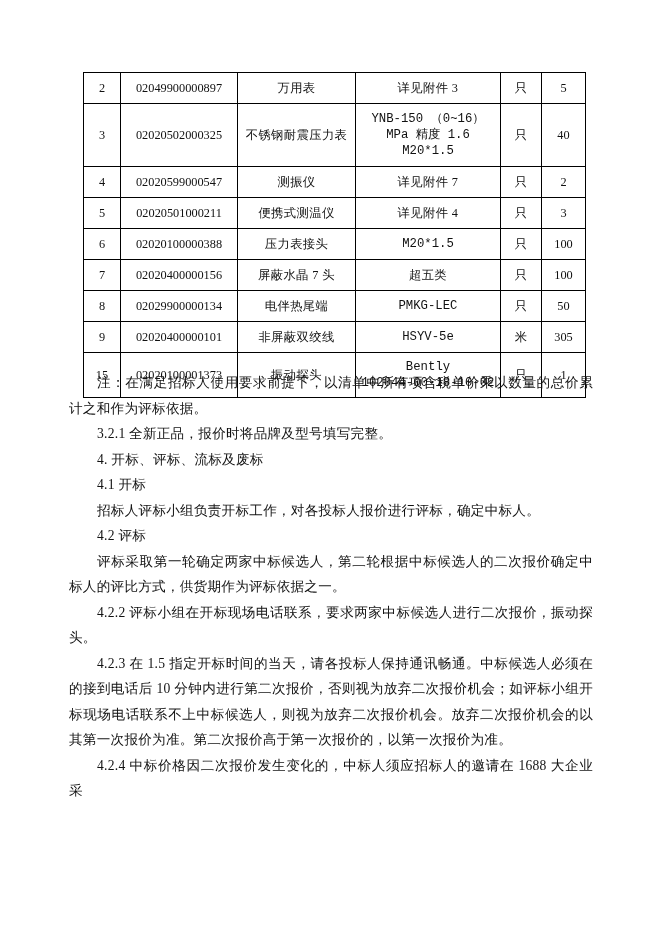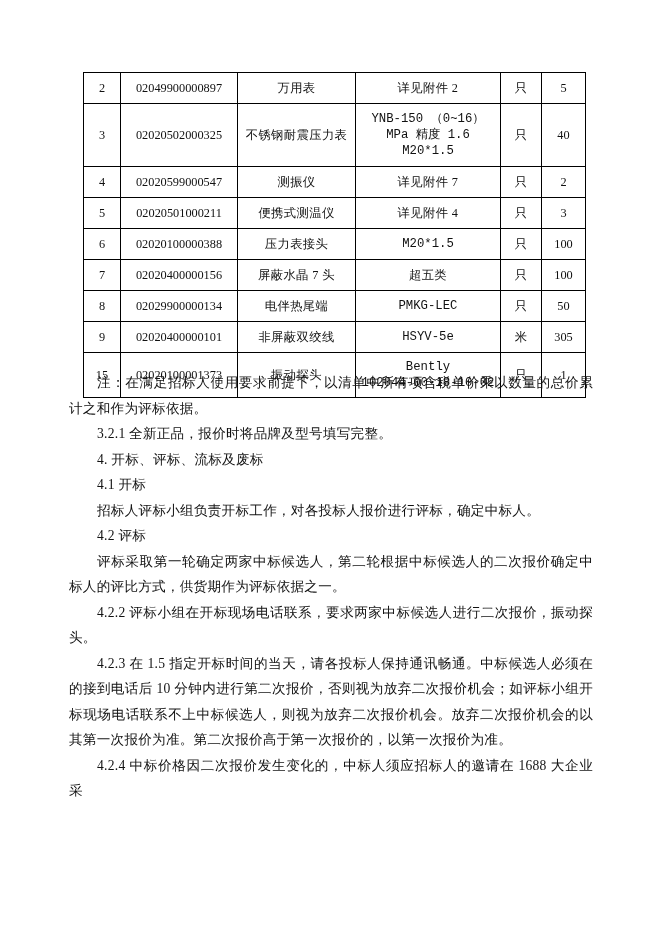--- a/index.html
+++ b/index.html
@@ -106,21 +106,21 @@
       <col class="col-spec">
         <col class="col-unit">
         <col class="col-qty">
     </colgroup>
     <tbody>
 
       <tr class="row-std">
         <td class="cell-num">2</td>
         <td class="cell-num">02049900000897</td>
         <td class="cell-cn">万用表</td>
-        <td class="cell-cn">详见附件 2</td>
+        <td class="cell-cn">详见附件 3</td>
         <td class="cell-cn">只</td>
         <td class="cell-num">5</td>
       </tr>
 
       <tr class="row-tall">
         <td class="cell-num">3</td>
         <td class="cell-num">02020502000325</td>
         <td class="cell-cn">不锈钢耐震压力表</td>
         <td class="spec-multiline">YNB-150    （0~16）
 MPa    精度 1.6

